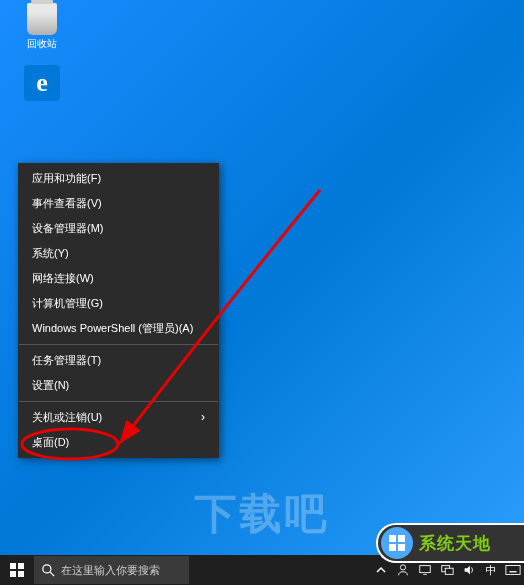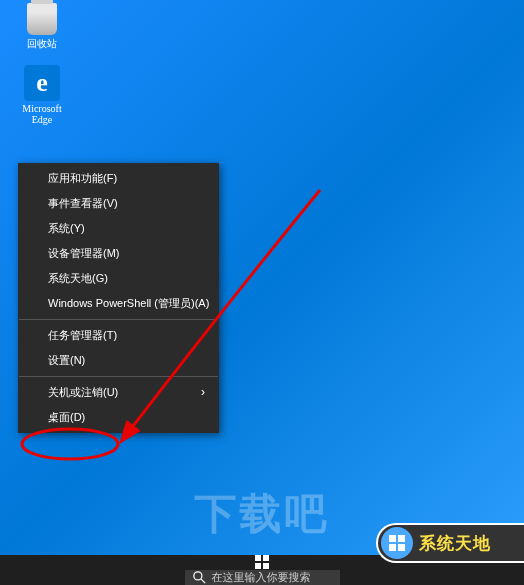--- a/index.html
+++ b/index.html
@@ -64,21 +64,20 @@
       background: #2b2b2b;
       color: #ffffff;
       font-size: 11px;
       box-shadow: 2px 2px 8px rgba(0,0,0,0.5);
       padding: 3px 0;
     }
     .menu-item {
       padding: 5px 14px;
       cursor: pointer;
       white-space: nowrap;
-      margin-left: 16px;
     }
     .menu-item.has-submenu::after {
       content: "›";
       float: right;
       font-size: 12px;
     }
     .menu-divider {
       height: 1px;
       background: #555;
       margin: 3px 1px;
@@ -127,39 +126,38 @@
       border-radius: 50%;
       margin-left: 3px;
       display: flex;
       align-items: center;
       justify-content: center;
       color: white;
       font-size: 18px;
       font-weight: bold;
     }
     .watermark-right .logo-text {
-      color: #fde047;
+      color: #84cc16;
       font-size: 17px;
       font-weight: bold;
       margin-left: 6px;
       letter-spacing: 1px;
     }
     
     
     .taskbar {
       position: absolute;
       bottom: 0;
       left: 0;
       right: 0;
       height: 30px;
       background: #1f1f1f;
       display: flex;
       align-items: center;
       z-index: 60;
-      flex-direction: column;
     }
     .taskbar-item {
       width: 34px;
       height: 30px;
       display: flex;
       align-items: center;
       justify-content: center;
       color: white;
       cursor: pointer;
       font-size: 14px;
@@ -190,31 +188,31 @@
 </head>
 <body>
 
 <div class="desktop-icon recycle-bin">
   <div class="icon-img"></div>
   <div>回收站</div>
 </div>
 
 <div class="desktop-icon edge-icon">
   <div class="icon-img">e</div>
-  <div>Microsoft Edge</div>
 </div>
 
 <div class="watermark-left">下载吧</div>
 
 <div class="context-menu">
   <div class="menu-item">应用和功能(F)</div>
   <div class="menu-item">事件查看器(V)</div>
+  <div class="menu-item">设备管理器(M)</div>
   <div class="menu-item">系统(Y)</div>
-  <div class="menu-item">设备管理器(M)</div>
-  <div class="menu-item">系统天地(G)</div>
+  <div class="menu-item">网络连接(W)</div>
+  <div class="menu-item">计算机管理(G)</div>
   <div class="menu-item">Windows PowerShell (管理员)(A)</div>
   <div class="menu-divider"></div>
   <div class="menu-item">任务管理器(T)</div>
   <div class="menu-item">设置(N)</div>
   <div class="menu-divider"></div>
   <div class="menu-item has-submenu">关机或注销(U)</div>
   <div class="menu-item">桌面(D)</div>
 </div>
 
 <svg class="annotation" style="left:0;top:0;width:524px;height:585px;">

